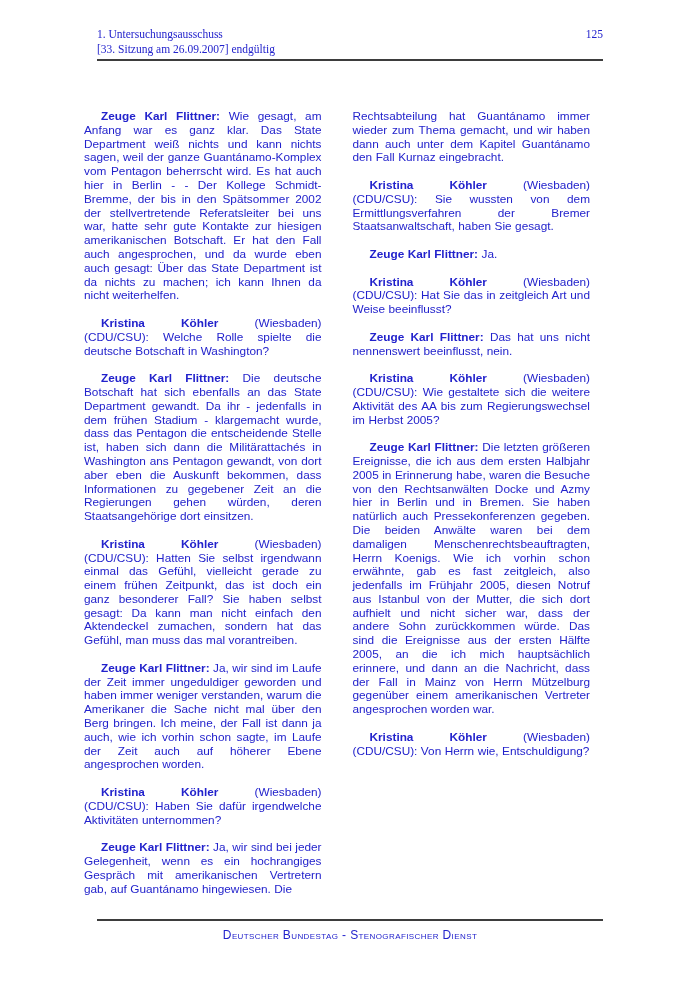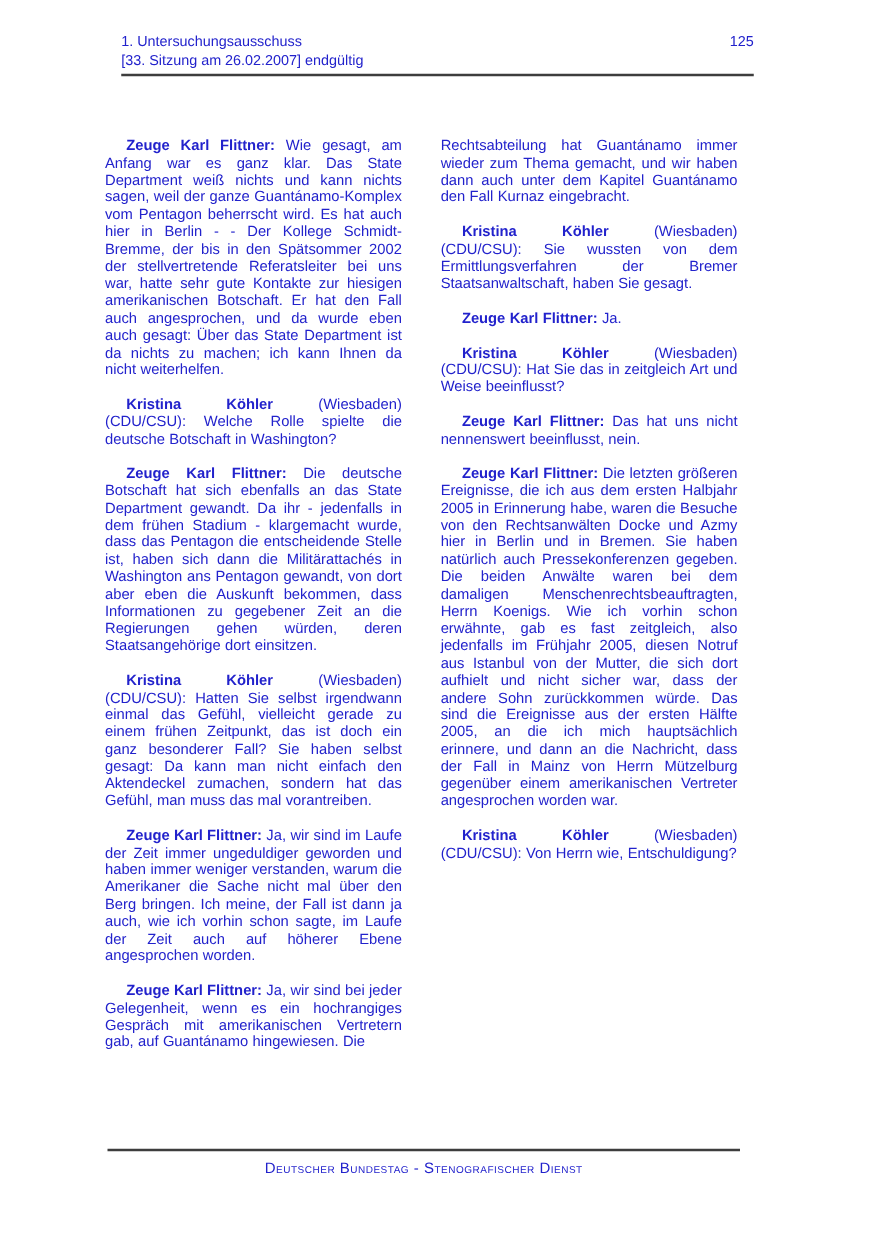--- a/index.html
+++ b/index.html
@@ -22,20 +22,21 @@
     overflow:hidden;
   }
   
   .header{
     position:absolute;
     left:97px;width:506px;top:27px;
     font-size:11.5px;line-height:14.5px;
     color:var(--ink);
     border-bottom:2px solid var(--rule);
     padding-bottom:3px;
+    font-family:Liberation Serif, serif;
   }
   .header-row1{
     display:flex;justify-content:space-between;align-items:baseline;
   }
   
   .body{
     position:absolute;
     left:84px;top:110px;width:506px;
     display:flex;gap:31px;
   }
@@ -47,21 +48,21 @@
     color:var(--ink);
     margin-bottom:13.8px;
     word-spacing:0.2px;
   }
   .para.indent{text-indent:17px;}
   .para:last-child{margin-bottom:0;}
   .spk{font-weight:bold;}
   
   .footer{
     position:absolute;
-    left:86px;width:506px;top:919px;
+    left:97px;width:506px;top:919px;
     border-top:2px solid var(--rule);
     padding-top:4px;
     text-align:center;
   }
   .footer-text{
     font-variant:small-caps;
     font-size:12px;
     letter-spacing:0.4px;
     color:var(--ink);
   }
@@ -69,40 +70,42 @@
 </head>
 <body>
 
 <div class="page">
 
   <div class="header">
     <div class="header-row1">
       <span>1. Untersuchungsausschuss</span>
       <span>125</span>
     </div>
-    <div>[33. Sitzung am 26.02.2007] endgültig</div>
+    <div>[33. Sitzung am 26.09.2007] endgültig</div>
   </div>
 
   <div class="body">
 
     <div class="col">
       <p class="para indent"><b class="spk">Zeuge Karl Flittner:</b><span> Wie gesagt, am Anfang war es ganz klar. Das State Department weiß nichts und kann nichts sagen, weil der ganze Guantánamo-Komplex vom Pentagon beherrscht wird. Es hat auch hier in Berlin - - Der Kollege Schmidt-Bremme, der bis in den Spätsommer 2002 der stellvertretende Referatsleiter bei uns war, hatte sehr gute Kontakte zur hiesigen amerikanischen Botschaft. Er hat den Fall auch angesprochen, und da wurde eben auch gesagt: Über das State Department ist da nichts zu machen; ich kann Ihnen da nicht weiterhelfen.</span></p>
       <p class="para indent"><b class="spk">Kristina Köhler</b><span> (Wiesbaden) (CDU/CSU): Welche Rolle spielte die deutsche Botschaft in Washington?</span></p>
       <p class="para indent"><b class="spk">Zeuge Karl Flittner:</b><span> Die deutsche Botschaft hat sich ebenfalls an das State Department gewandt. Da ihr - jedenfalls in dem frühen Stadium - klargemacht wurde, dass das Pentagon die entscheidende Stelle ist, haben sich dann die Militärattachés in Washington ans Pentagon gewandt, von dort aber eben die Auskunft bekommen, dass Informationen zu gegebener Zeit an die Regierungen gehen würden, deren Staatsangehörige dort einsitzen.</span></p>
       <p class="para indent"><b class="spk">Kristina Köhler</b><span> (Wiesbaden) (CDU/CSU): Hatten Sie selbst irgendwann einmal das Gefühl, vielleicht gerade zu einem frühen Zeitpunkt, das ist doch ein ganz besonderer Fall? Sie haben selbst gesagt: Da kann man nicht einfach den Aktendeckel zumachen, sondern hat das Gefühl, man muss das mal vorantreiben.</span></p>
       <p class="para indent"><b class="spk">Zeuge Karl Flittner:</b><span> Ja, wir sind im Laufe der Zeit immer ungeduldiger geworden und haben immer weniger verstanden, warum die Amerikaner die Sache nicht mal über den Berg bringen. Ich meine, der Fall ist dann ja auch, wie ich vorhin schon sagte, im Laufe der Zeit auch auf höherer Ebene angesprochen worden.</span></p>
+      <p class="para indent"><b class="spk">Kristina Köhler</b><span> (Wiesbaden) (CDU/CSU): Haben Sie dafür irgendwelche Aktivitäten unternommen?</span></p>
       <p class="para indent"><b class="spk">Zeuge Karl Flittner:</b><span> Ja, wir sind bei jeder Gelegenheit, wenn es ein hochrangiges Gespräch mit amerikanischen Vertretern gab, auf Guantánamo hingewiesen. Die</span></p>
     </div>
 
     <div class="col">
       <p class="para"><b class="spk"></b><span>Rechtsabteilung hat Guantánamo immer wieder zum Thema gemacht, und wir haben dann auch unter dem Kapitel Guantánamo den Fall Kurnaz eingebracht.</span></p>
       <p class="para indent"><b class="spk">Kristina Köhler</b><span> (Wiesbaden) (CDU/CSU): Sie wussten von dem Ermittlungsverfahren der Bremer Staatsanwaltschaft, haben Sie gesagt.</span></p>
       <p class="para indent"><b class="spk">Zeuge Karl Flittner:</b><span> Ja.</span></p>
       <p class="para indent"><b class="spk">Kristina Köhler</b><span> (Wiesbaden) (CDU/CSU): Hat Sie das in zeitgleich Art und Weise beeinflusst?</span></p>
       <p class="para indent"><b class="spk">Zeuge Karl Flittner:</b><span> Das hat uns nicht nennenswert beeinflusst, nein.</span></p>
+      <p class="para indent"><b class="spk">Kristina Köhler</b><span> (Wiesbaden) (CDU/CSU): Wie gestaltete sich die weitere Aktivität des AA bis zum Regierungswechsel im Herbst 2005?</span></p>
       <p class="para indent"><b class="spk">Zeuge Karl Flittner:</b><span> Die letzten größeren Ereignisse, die ich aus dem ersten Halbjahr 2005 in Erinnerung habe, waren die Besuche von den Rechtsanwälten Docke und Azmy hier in Berlin und in Bremen. Sie haben natürlich auch Pressekonferenzen gegeben. Die beiden Anwälte waren bei dem damaligen Menschenrechtsbeauftragten, Herrn Koenigs. Wie ich vorhin schon erwähnte, gab es fast zeitgleich, also jedenfalls im Frühjahr 2005, diesen Notruf aus Istanbul von der Mutter, die sich dort aufhielt und nicht sicher war, dass der andere Sohn zurückkommen würde. Das sind die Ereignisse aus der ersten Hälfte 2005, an die ich mich hauptsächlich erinnere, und dann an die Nachricht, dass der Fall in Mainz von Herrn Mützelburg gegenüber einem amerikanischen Vertreter angesprochen worden war.</span></p>
       <p class="para indent"><b class="spk">Kristina Köhler</b><span> (Wiesbaden) (CDU/CSU): Von Herrn wie, Entschuldigung?</span></p>
     </div>
 
   </div>
 
   <div class="footer">
     <span class="footer-text">Deutscher Bundestag - Stenografischer Dienst</span>
   </div>
 

